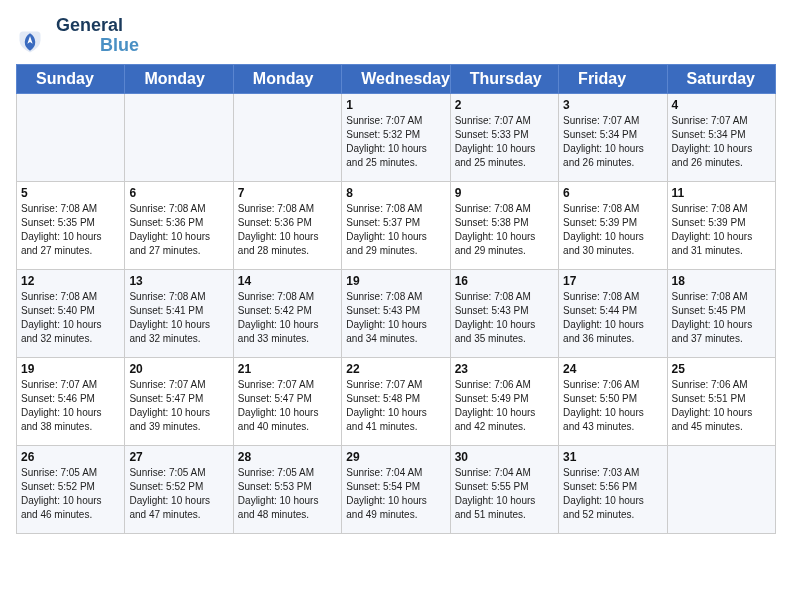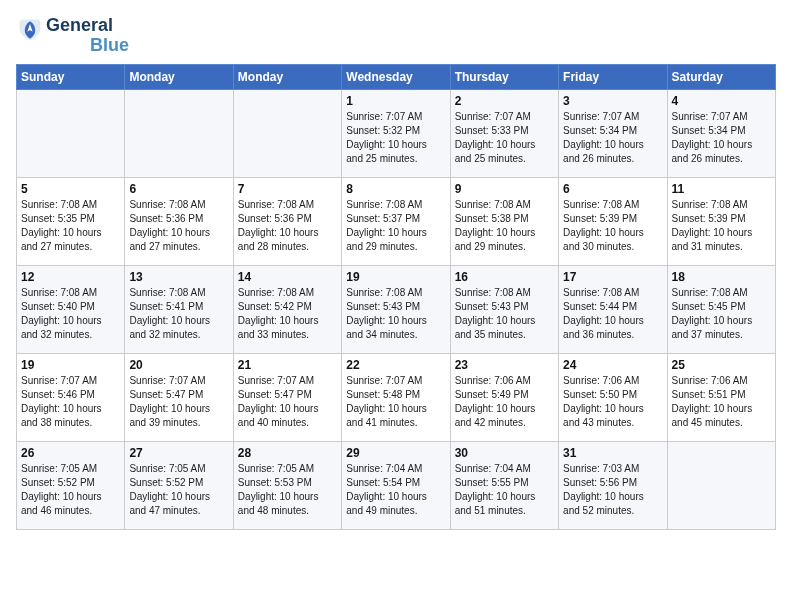--- a/index.html
+++ b/index.html
@@ -11,21 +11,22 @@
       padding: 16px;
     }
     .header {
       display: flex;
       align-items: flex-start;
       justify-content: space-between;
       margin-bottom: 8px;
     }
     .logo {
       display: flex;
-      align-items: flex-start;
+      align-items: flex-end;
+      gap: 10px;
     }
     .logo-text {
       font-size: 18px;
       font-weight: bold;
       color: #1a3a5c;
       line-height: 1.1;
     }
     .logo-text span {
       color: #4a90c4;
       margin-left: 44px;
@@ -48,23 +49,23 @@
       color: #333;
     }
     table {
       width: 100%;
       border-collapse: collapse;
       table-layout: fixed;
     }
     thead tr th {
       background: #3a6bbf;
       color: #fff;
-      font-size: 12px;
-      font-weight: bold;
-      padding: 5px 4px;
+      font-size: 16px;
+      font-weight: bold;
+      padding: 5px 19px;
       text-align: left;
       border: 1px solid #5a85d0;
     }
     tbody tr td {
       vertical-align: top;
       border: 1px solid #ccc;
       padding: 4px 4px;
       font-size: 10px;
       color: #222;
       height: 88px;

